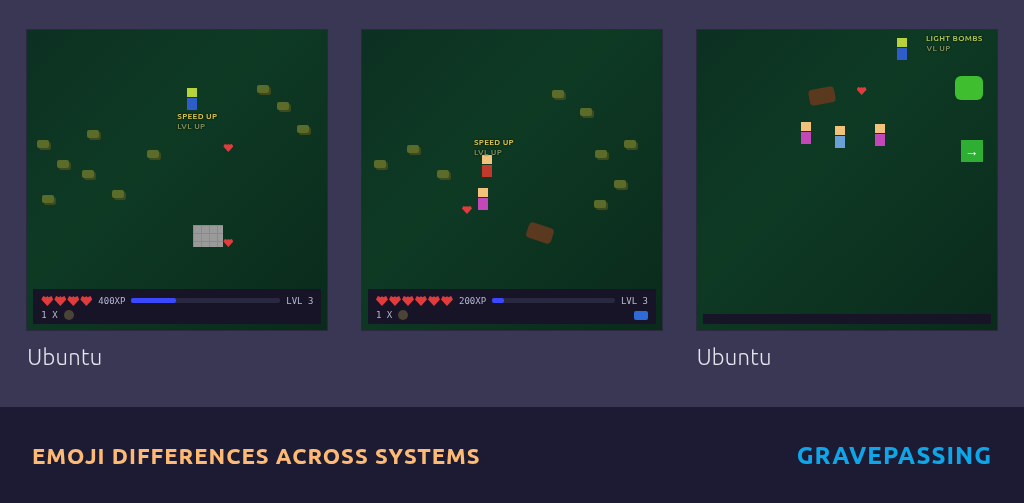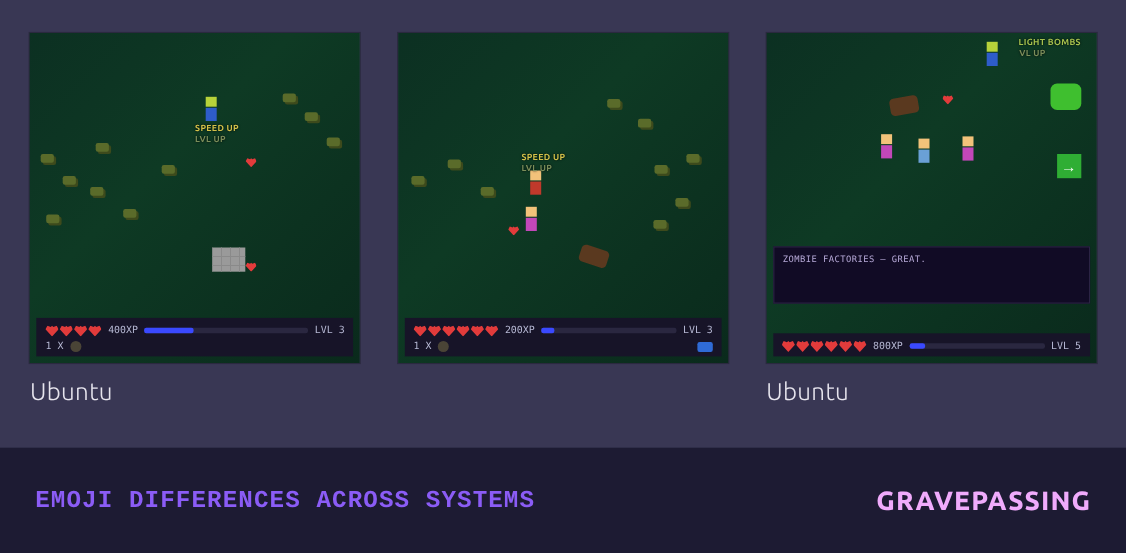--- a/index.html
+++ b/index.html
@@ -54,22 +54,22 @@
   
   .dialog { position:absolute; left:6px; right:6px; bottom:54px; height:52px; background:#110b25; border:1px solid #2b2344; padding:6px 8px;}
   .dialog-text { font-size:8px; color:#b6a9d7; font-family: monospace; letter-spacing:.4px;}
   
   .footer {
     flex: 0 0 96px;
     background: #1d1b33;
     display:flex; align-items:center; justify-content:space-between;
     padding: 0 32px;
   }
-  .title { color:#8b5cf6; font-weight:800; font-size:22px; letter-spacing:1px; text-transform:uppercase;font-family:Liberation Mono, monospace;}
-  .right { text-align:right; color:#f0abfc; }
+  .title { color:#fdba74; font-weight:800; font-size:22px; letter-spacing:1px; text-transform:uppercase;}
+  .right { text-align:right; color:#0ea5e9; }
   .brand { font-weight:900; font-size:24px; letter-spacing:1px;}
   .sub { font-size:12px; font-weight:400; opacity:.9; line-height:1.35;}
 </style>
 </head>
 <body>
 
 <div class="stage">
 
   <div class="col">
     <div class="shot">
@@ -181,39 +181,21 @@
           <div class="head"></div>
           <div class="body" style="background:#6aa0d6"></div>
         </div>
       <div class="player mag" style="left:178px; top:94px">
           <div class="head"></div>
           <div class="body"></div>
         </div>
       <div class="msg" style="right:14px; top:4px; color:#a7c24e">LIGHT BOMBS</div>
       <div class="msg dim" style="right:46px; top:14px">VL UP</div>
       <div class="arrowtile" style="right:14px; top:110px">→</div>
-      <div class="dialog">
-        <div class="dialog-text">ZOMBIE FACTORIES – GREAT.</div>
-      </div>
       <div class="hud">
-        <div class="hud-row1">
-          <div class="hearts">
-            <span class="heart"></span>
-            <span class="heart"></span>
-            <span class="heart"></span>
-            <span class="heart"></span>
-            <span class="heart"></span>
-            <span class="heart"></span>
-          </div>
-          <span class="xp">800XP</span>
-          <div class="bar">
-              <div class="fill" style="width:12%"></div>
-            </div>
-          <span class="lvl">LVL 5</span>
-        </div>
       </div>
     </div>
     <div class="caption">Ubuntu</div>
   </div>
 
 </div>
 
 <div class="footer">
   <div class="title">Emoji Differences Across Systems</div>
   <div class="right">

